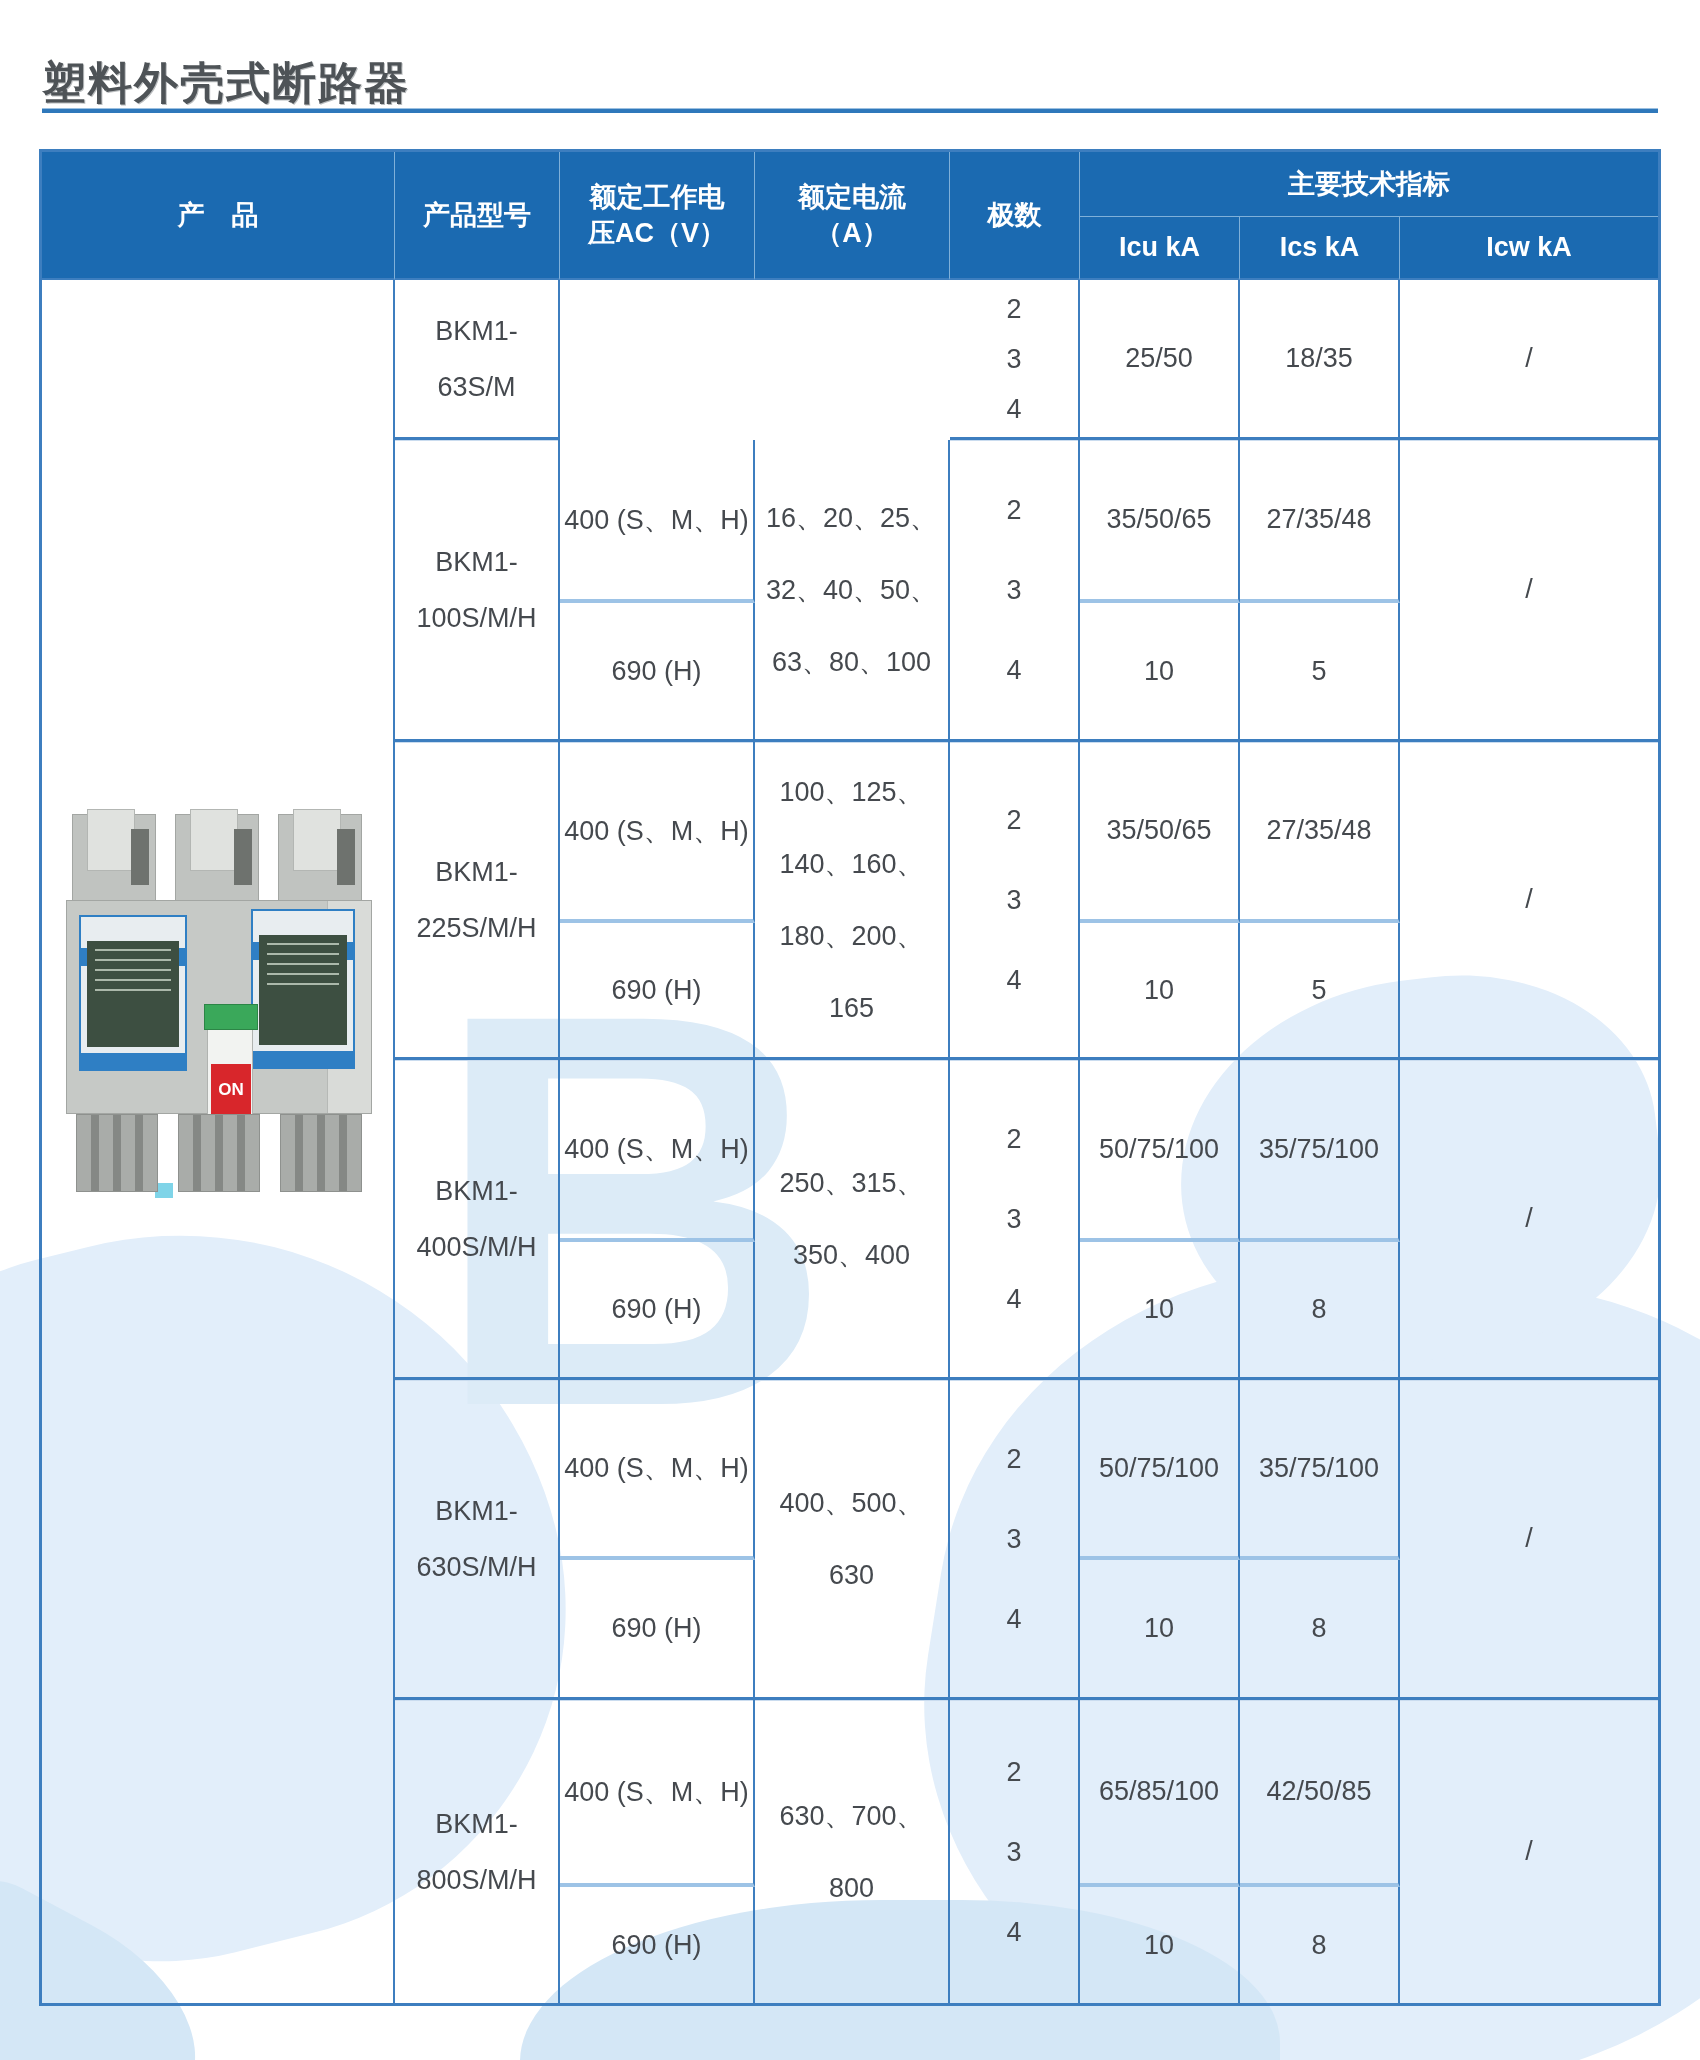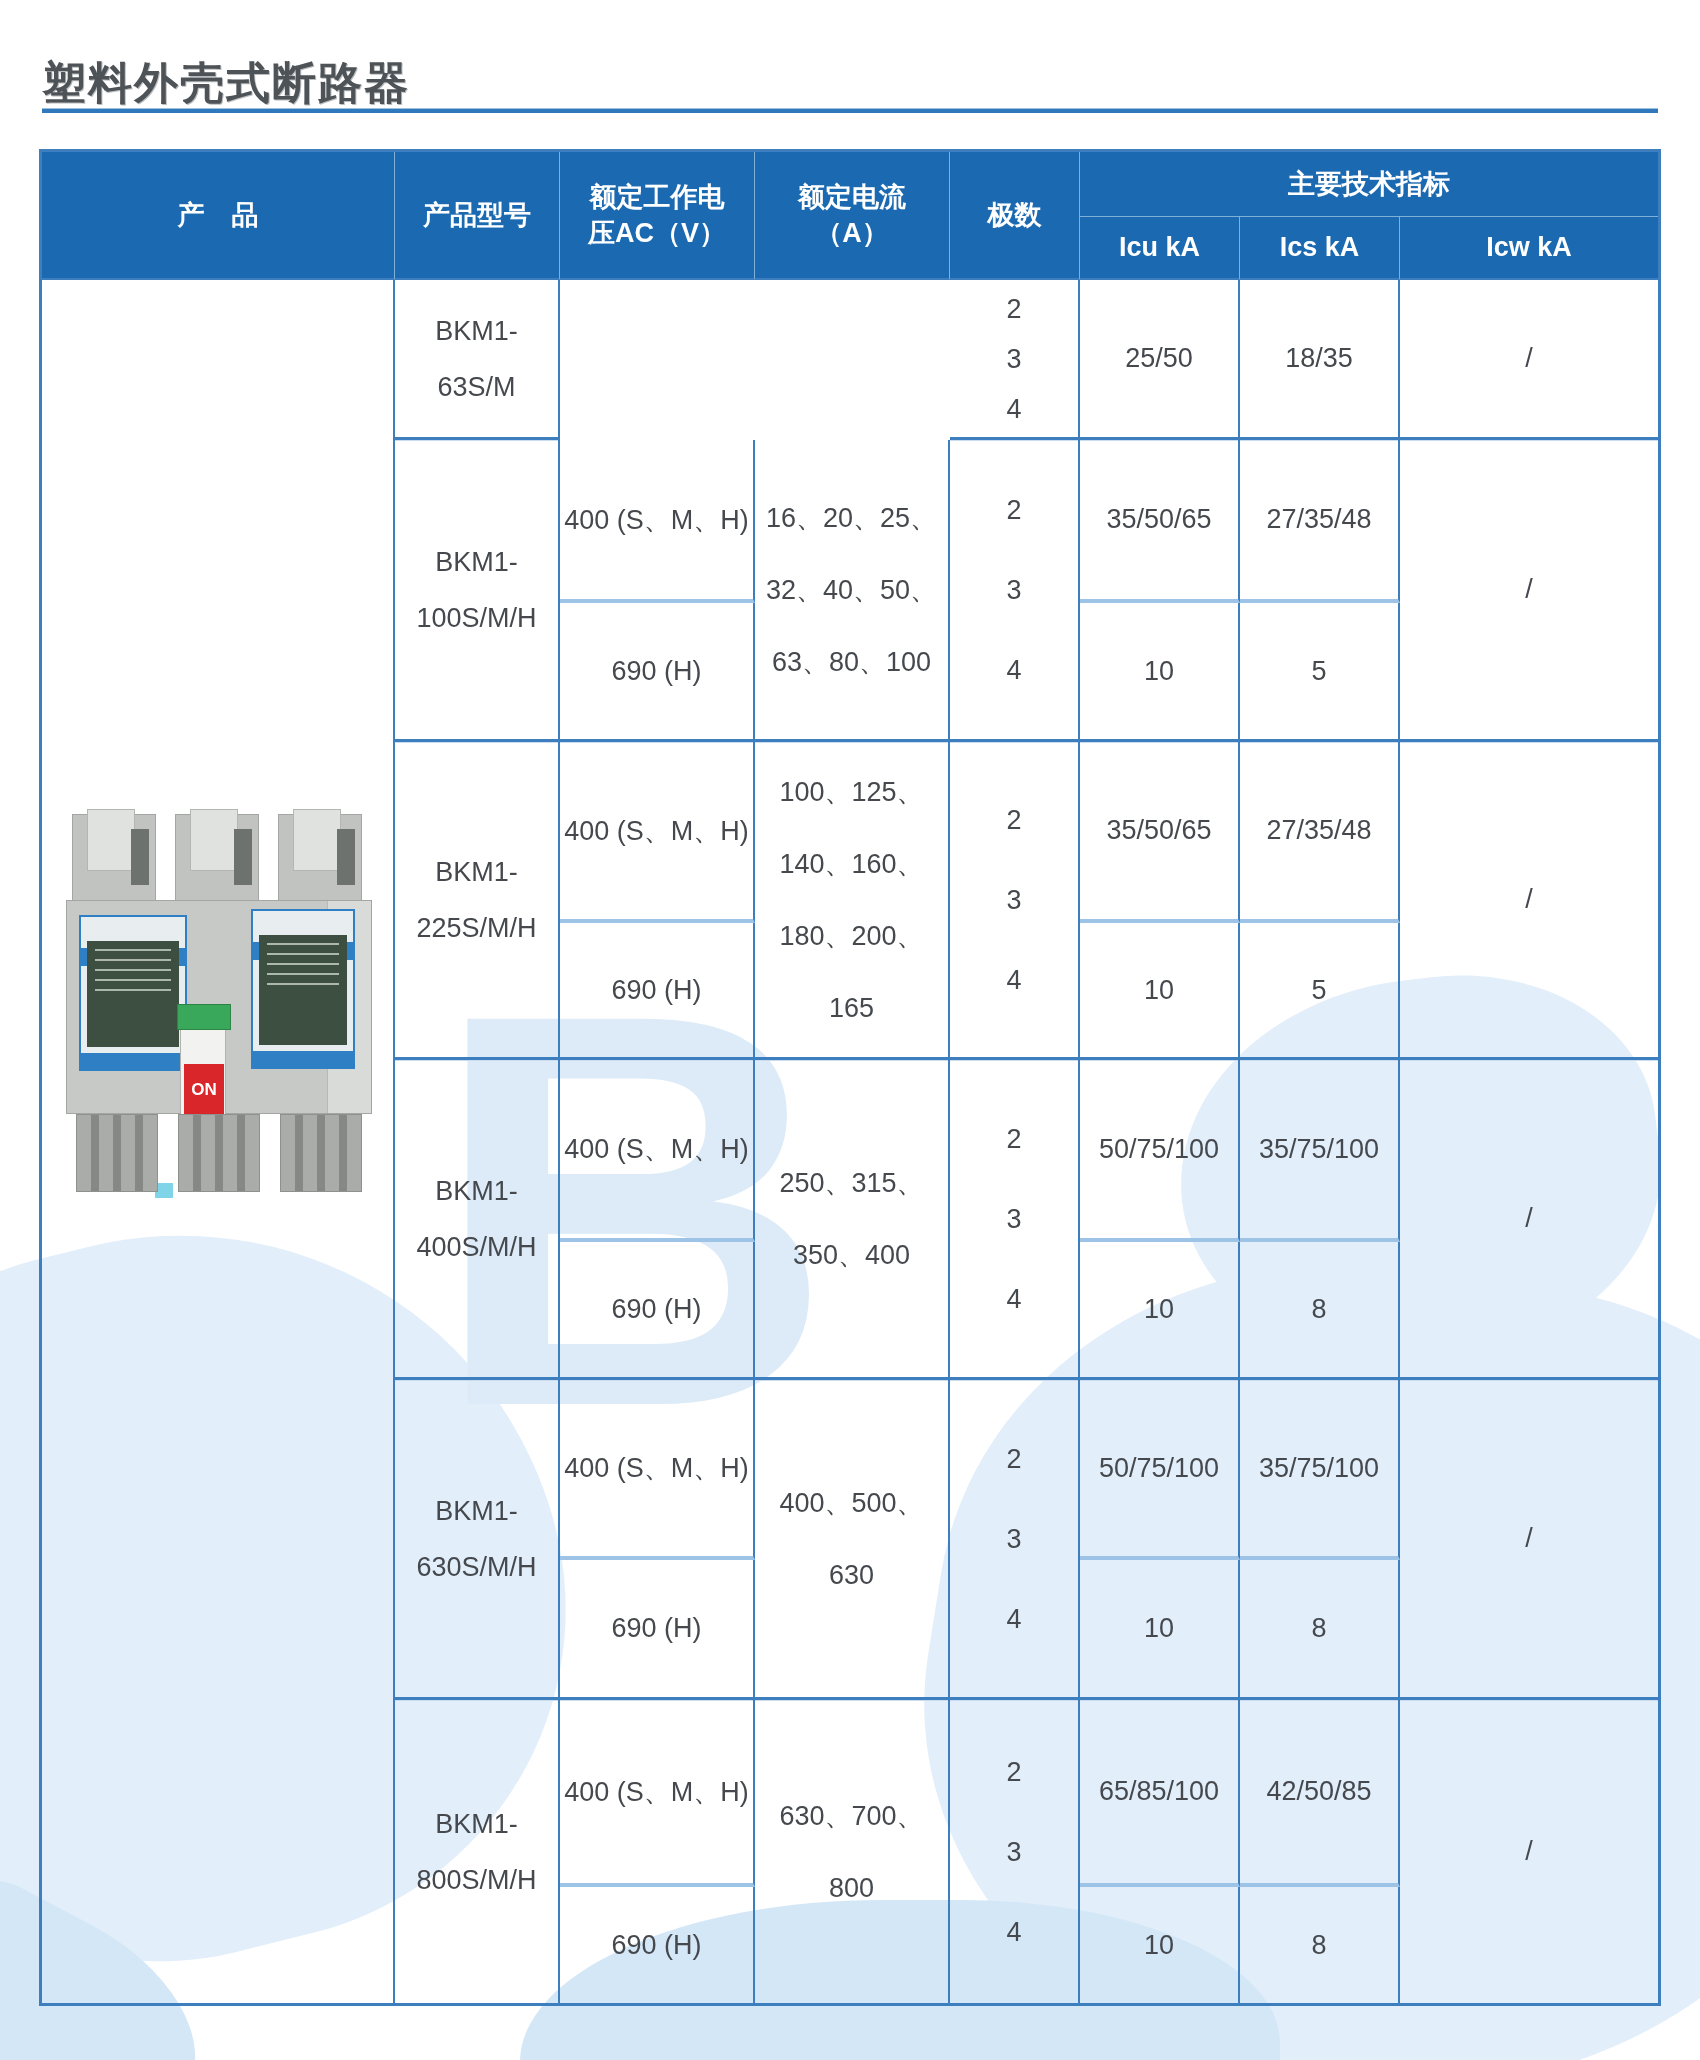--- a/index.html
+++ b/index.html
@@ -69,21 +69,21 @@
   .bk-lug{position:absolute;top:6px;width:84px;height:88px;background:#c0c3c0;border:1px solid #a3a6a3;}
   .bk-lug .tab{position:absolute;left:14px;top:-6px;width:48px;height:62px;background:#e0e2df;border:1px solid #b3b6b3;}
   .bk-lug .slot{position:absolute;right:6px;top:14px;width:18px;height:56px;background:#6e726e;}
   .bk-body{position:absolute;left:0;top:92px;width:306px;height:214px;background:#c6c9c6;border:1px solid #a3a6a3;}
   .bk-face{position:absolute;right:0;top:0;width:44px;height:100%;background:#d9dbd8;border-left:1px solid #b6b9b6;}
   .bk-label{position:absolute;border:2px solid #2f7fc4;background:#e8edf0;}
   .bk-label .strip{height:18px;background:#2f7fc4;}
   .bk-label .panel{position:absolute;left:6px;top:24px;right:6px;bottom:22px;background:#3d4f41;}
   .bk-label .panel i{display:block;height:2px;background:#c7d2c4;margin:8px 8px 0 8px;opacity:.8;}
   .bk-label .strip-b{position:absolute;left:0;bottom:0;width:100%;height:16px;background:#2f7fc4;}
-  .bk-toggle{position:absolute;left:113px;top:110px;width:46px;height:110px;background:#f2f3f1;border:1px solid #b0b3b0;}
+  .bk-toggle{position:absolute;left:140px;top:110px;width:46px;height:110px;background:#f2f3f1;border:1px solid #b0b3b0;}
   .bk-green{position:absolute;left:-4px;top:-8px;width:54px;height:26px;background:#3aa85a;border:1px solid #2c8546;}
   .bk-on{
     position:absolute;left:3px;bottom:4px;width:40px;height:52px;background:#d8262b;
     color:#fff;font-size:17px;font-weight:bold;display:flex;align-items:center;justify-content:center;
   }
   .bk-ind{position:absolute;left:88px;top:282px;width:18px;height:15px;background:#7fd4e8;}
   .bk-bot{position:absolute;left:10px;top:306px;width:286px;height:84px;}
   .bk-tooth{
     position:absolute;top:0;width:82px;height:78px;background:#a9aca9;border:1px solid #8e918e;
     background-image:repeating-linear-gradient(90deg,#a9aca9 0 14px,#858885 14px 22px);

